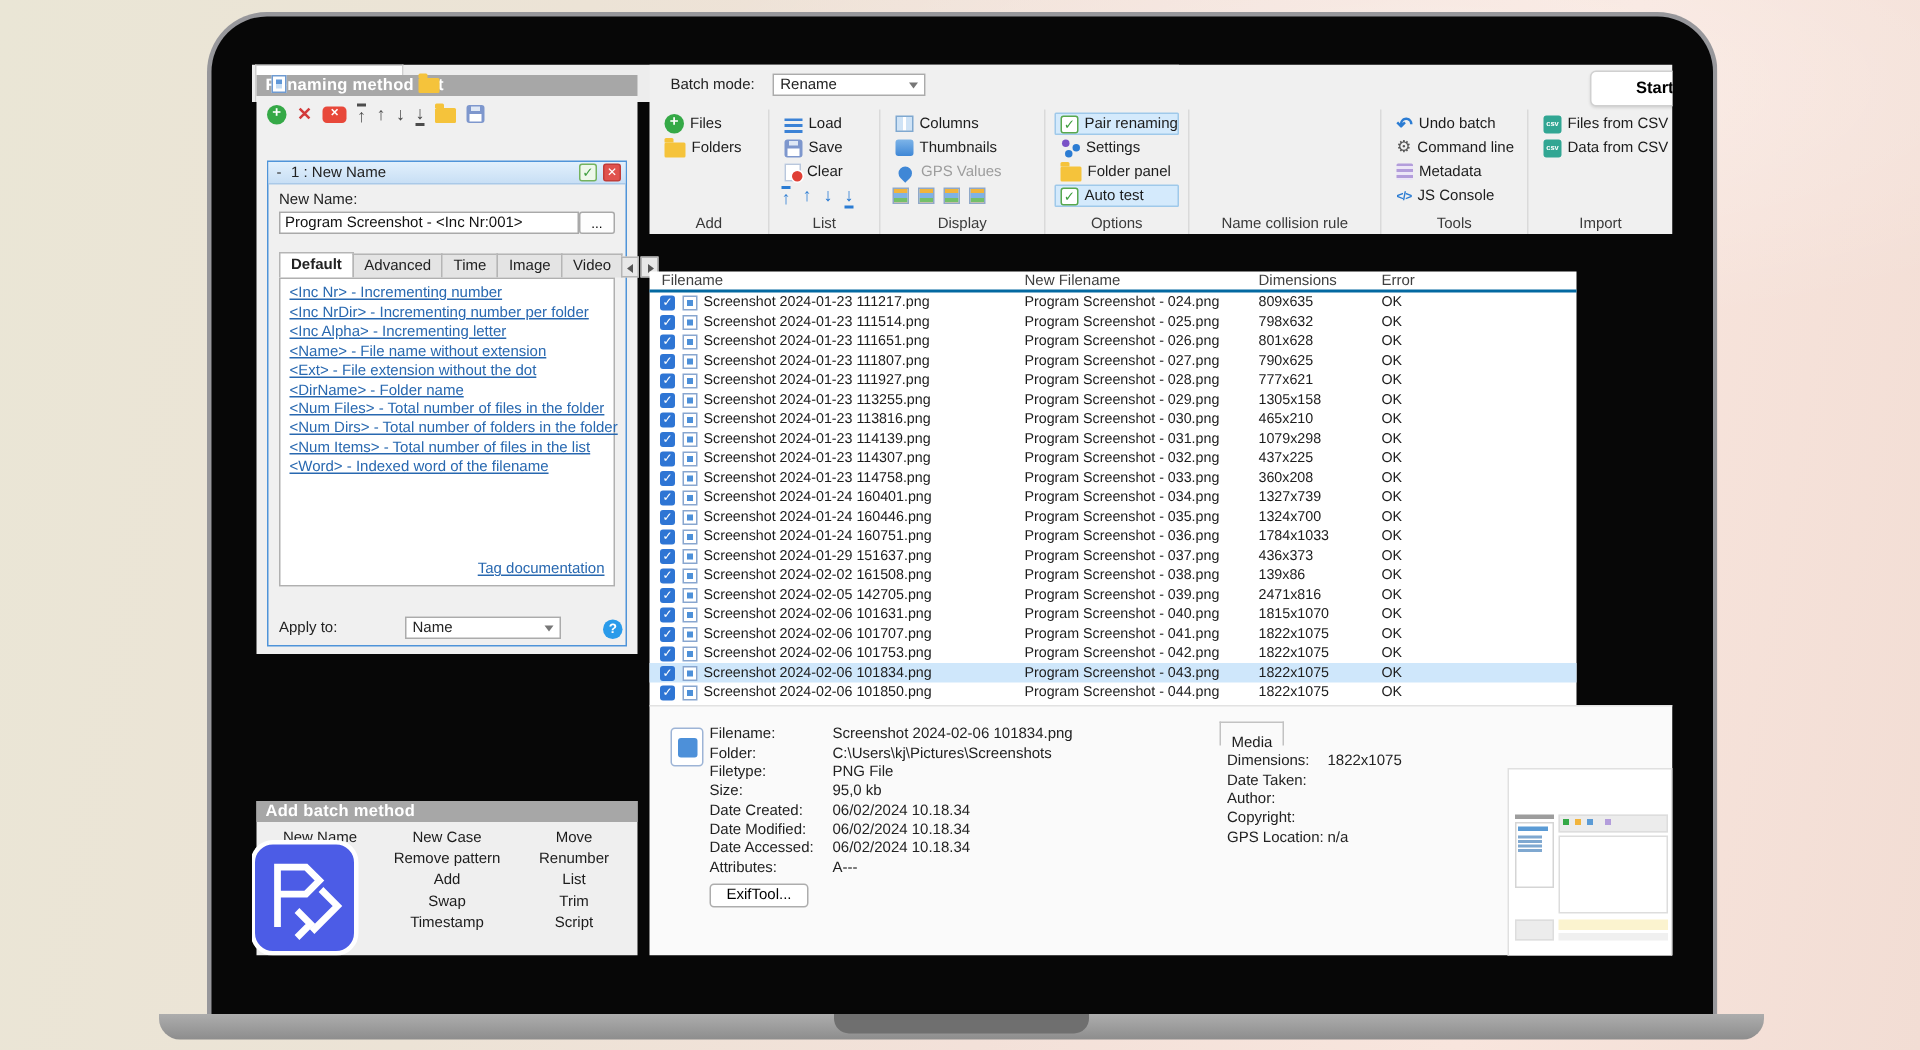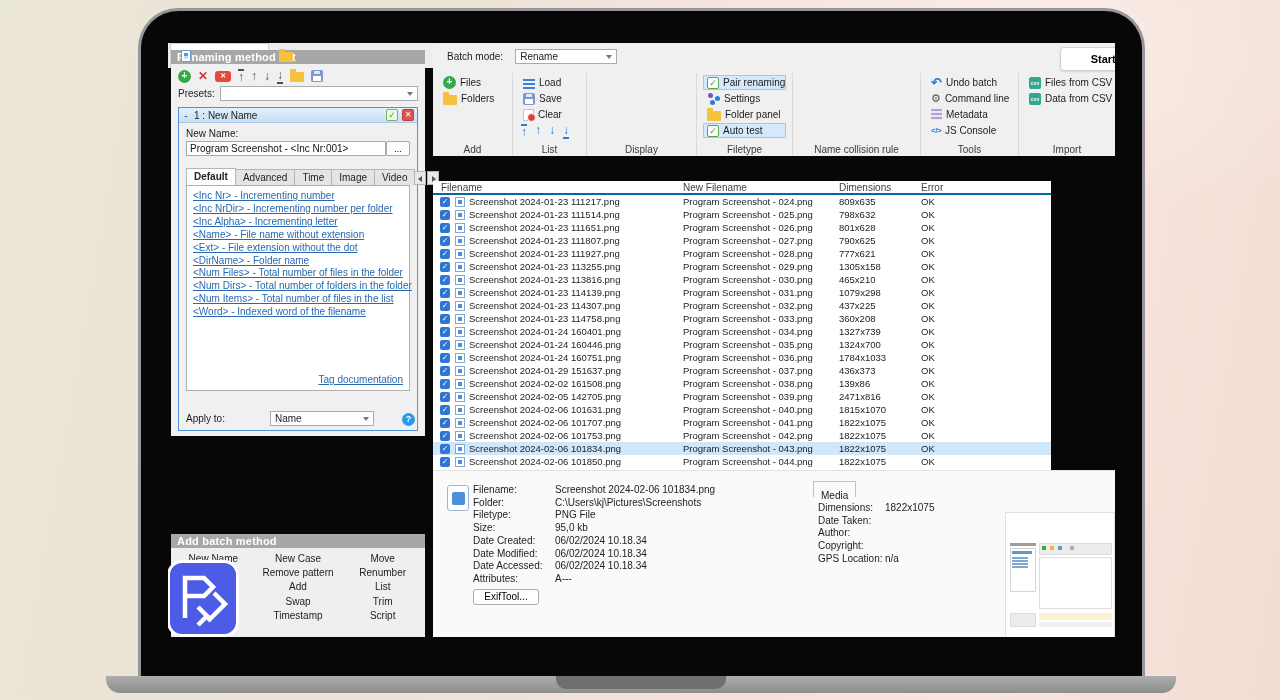--- a/index.html
+++ b/index.html
@@ -206,24 +206,20 @@
             <span class="ico ico-add">+</span>
             <span class="ico ico-redx">✕</span>
             <span class="ico ico-badge">✕</span>
             <span class="ico ico-arr ico-arr-top">↑</span>
             <span class="ico ico-arr">↑</span>
             <span class="ico ico-arr">↓</span>
             <span class="ico ico-arr ico-arr-bot">↓</span>
             <span class="ico ico-folder"></span>
             <span class="ico ico-save"></span>
           </div>
-        <div class="presets-row">
-          <span class="lbl">Presets:</span>
-          <div class="sel presets-sel"><span></span></div>
-        </div>
         <div class="method-box">
           <div class="mhead">
             <span class="mh-collapse">-</span>
             <span class="mh-title">1 : New Name</span>
             <span class="mh-check"></span>
             <span class="mh-close"></span>
           </div>
           <div class="mbody">
             <div class="lbl">New Name:</div>
             <div class="nn-row">
@@ -333,20 +329,40 @@
                 <div class="arrowrow">
                   <span class="ico ico-arr ico-arr-top blue">↑</span>
                   <span class="ico ico-arr blue">↑</span>
                   <span class="ico ico-arr blue">↓</span>
                   <span class="ico ico-arr ico-arr-bot blue">↓</span>
                 </div>
               </div>
               <div class="rlabel">List</div>
             </div>
             <div class="rgroup" style="width: 110px;">
+              <div class="ritems">
+                <div class="ritem">
+                  <span class="ico ico-columns"></span>
+                  <span class="rtext">Columns</span>
+                </div>
+                <div class="ritem">
+                  <span class="ico ico-thumb"></span>
+                  <span class="rtext">Thumbnails</span>
+                </div>
+                <div class="ritem disabled">
+                  <span class="ico ico-gps"></span>
+                  <span class="rtext">GPS Values</span>
+                </div>
+                <div class="viewrow">
+                  <span class="viewbox"></span>
+                  <span class="viewbox"></span>
+                  <span class="viewbox"></span>
+                  <span class="viewbox"></span>
+                </div>
+              </div>
               <div class="rlabel">Display</div>
             </div>
             <div class="rgroup" style="width: 96px;">
               <div class="ritems">
                 <div class="ritem checked">
                   <span class="ico ico-chk">✓</span>
                   <span class="rtext">Pair renaming</span>
                 </div>
                 <div class="ritem">
                   <span class="ico ico-nodes"></span>
@@ -354,21 +370,21 @@
                 </div>
                 <div class="ritem">
                   <span class="ico ico-folder"></span>
                   <span class="rtext">Folder panel</span>
                 </div>
                 <div class="ritem checked">
                   <span class="ico ico-chk">✓</span>
                   <span class="rtext">Auto test</span>
                 </div>
               </div>
-              <div class="rlabel">Filetype</div>
+              <div class="rlabel">Options</div>
             </div>
             <div class="rgroup" style="width: 128px;">
               <div class="rlabel">Name collision rule</div>
             </div>
             <div class="rgroup" style="width: 98px;">
               <div class="ritems">
                 <div class="ritem">
                   <span class="ico ico-undo">↶</span>
                   <span class="rtext">Undo batch</span>
                 </div>

